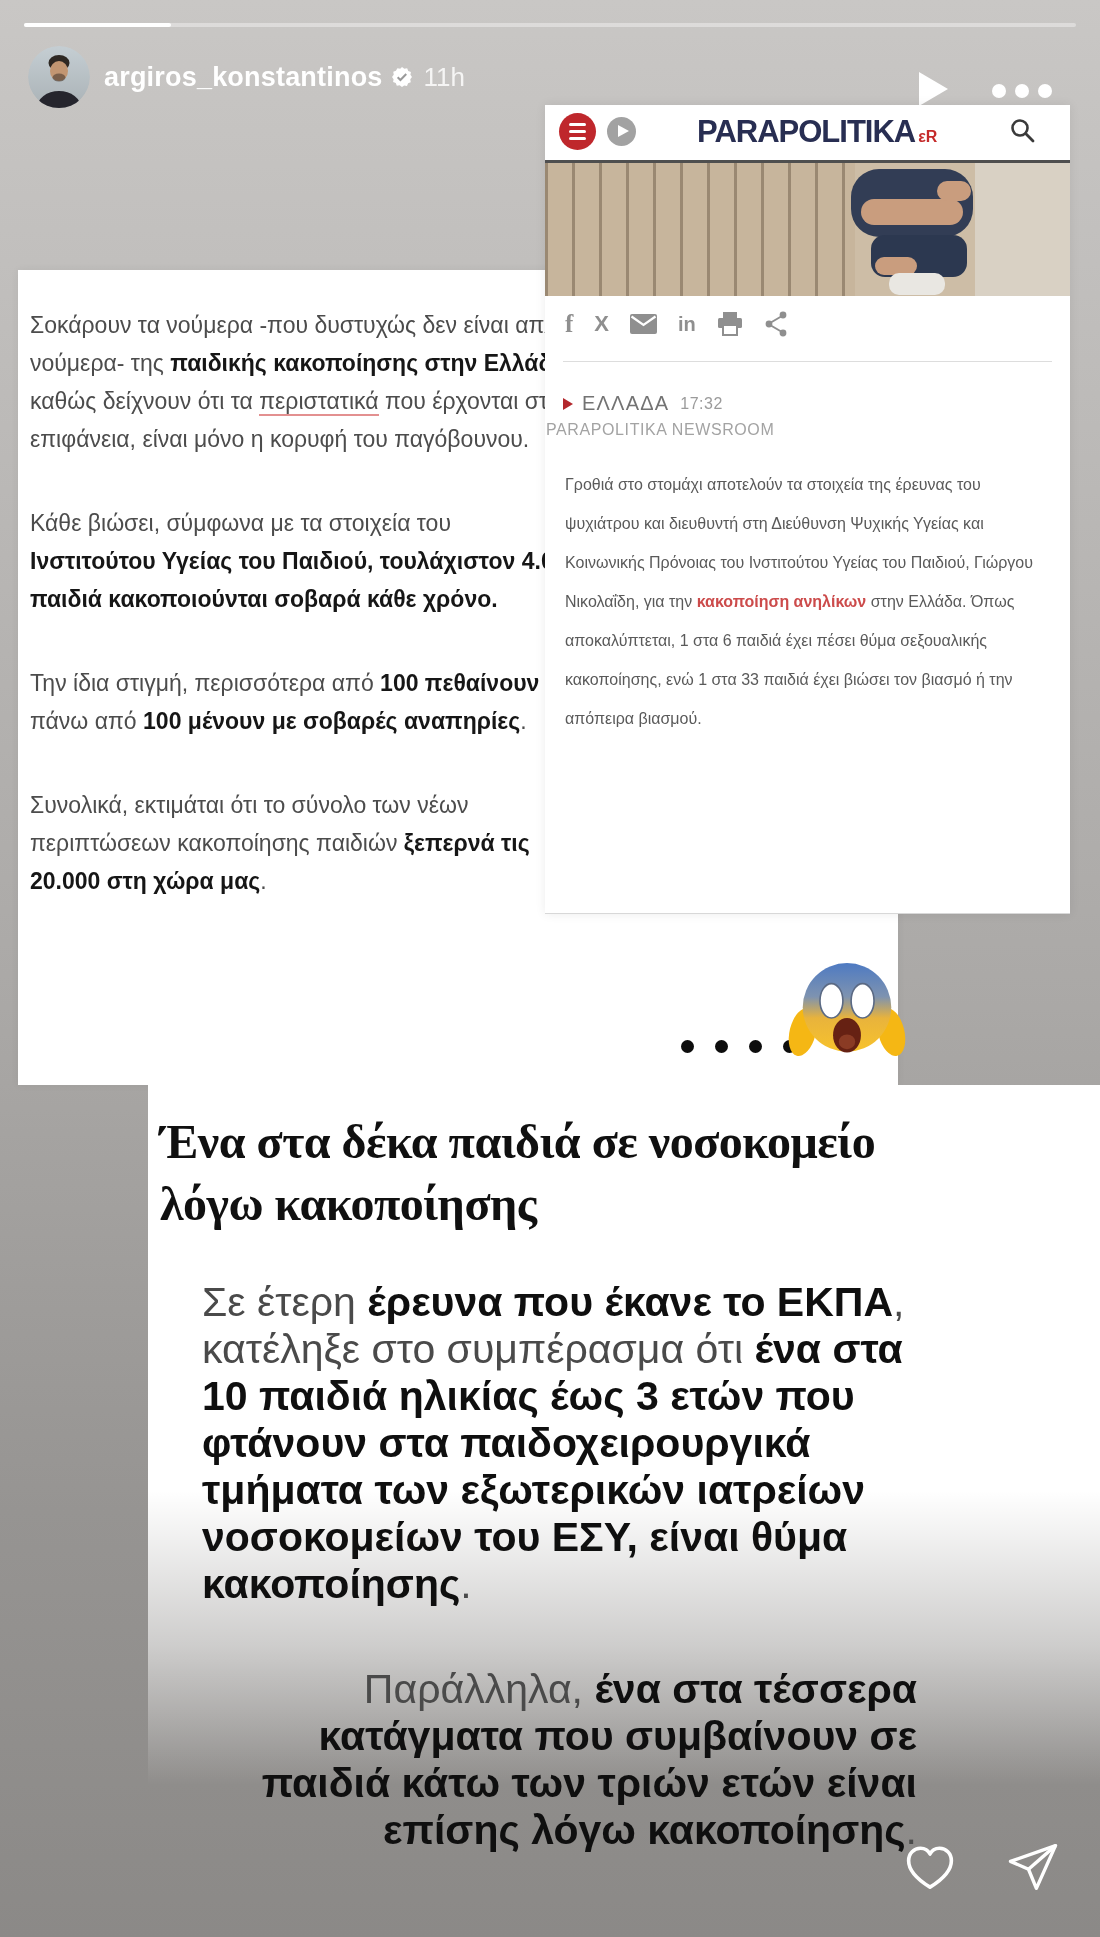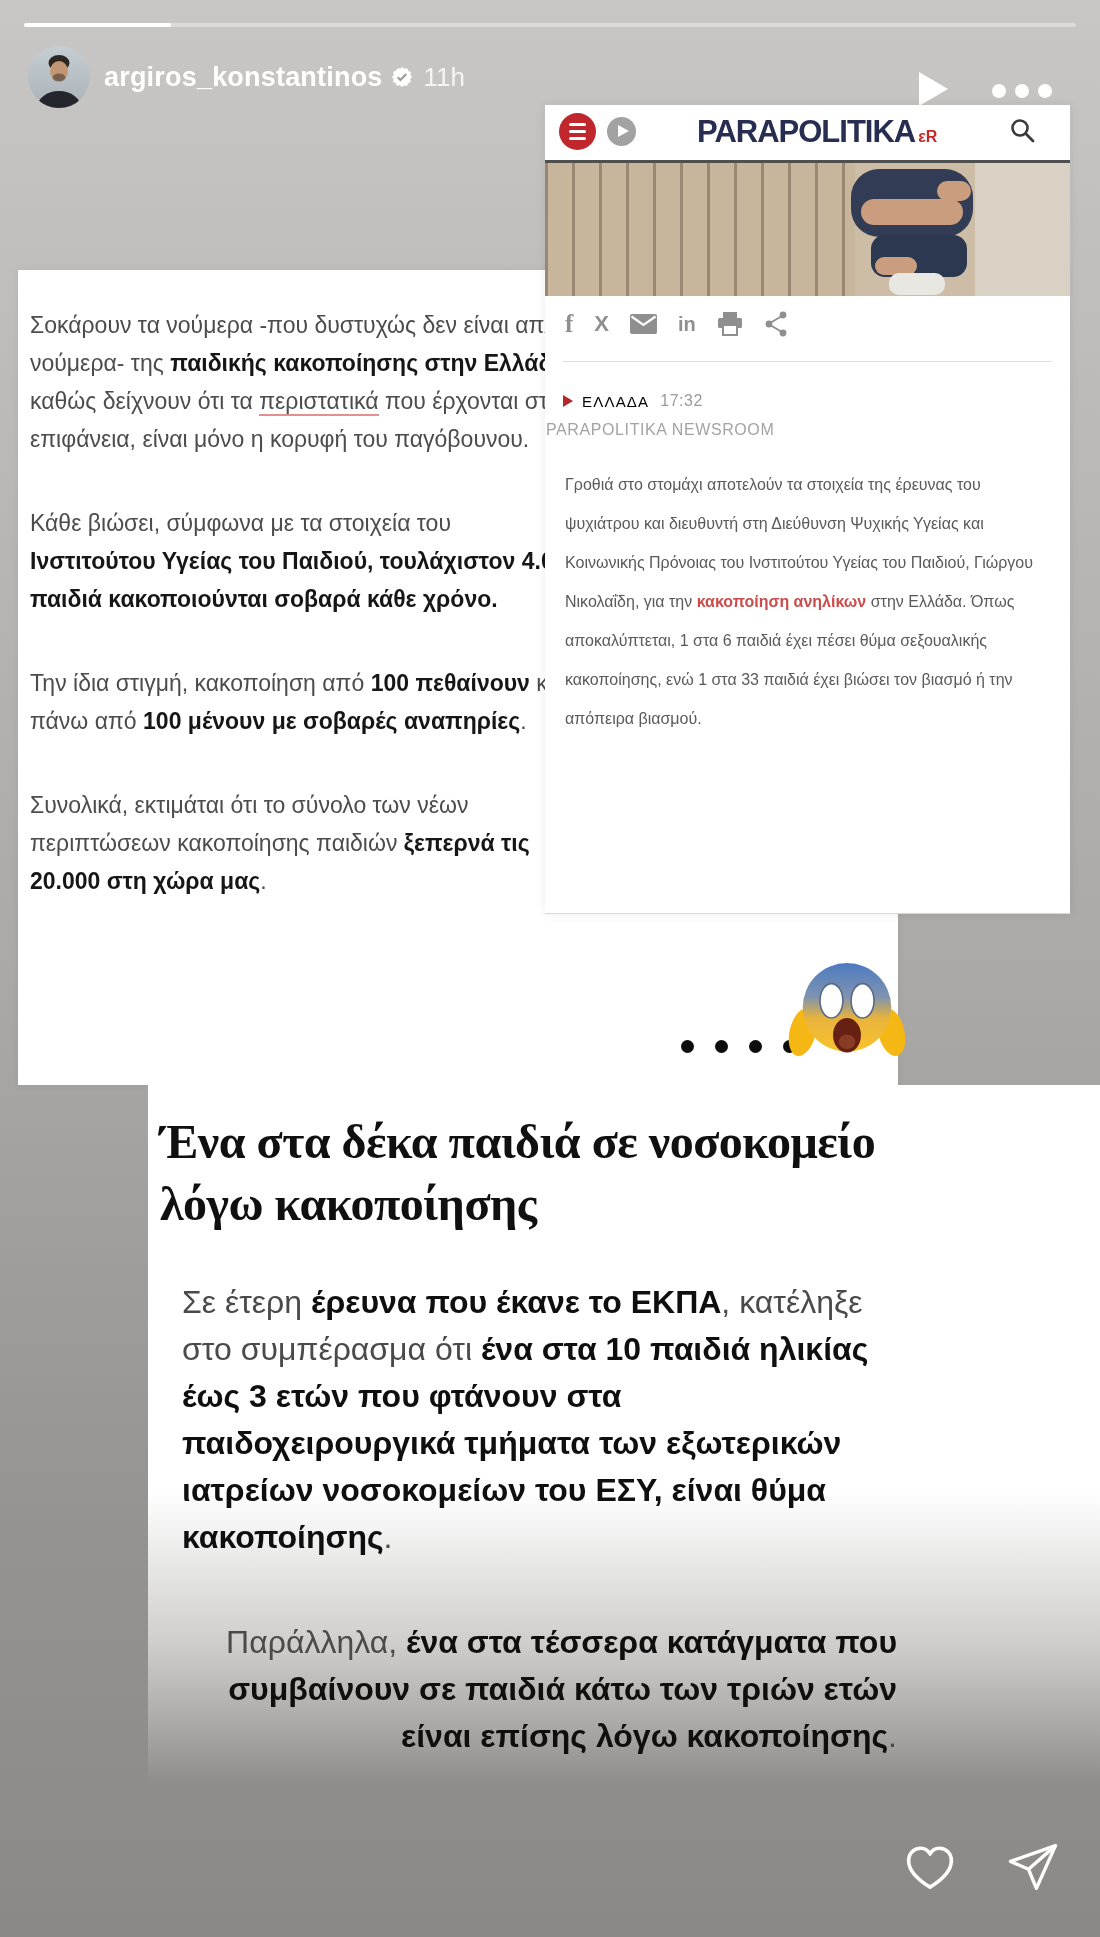--- a/index.html
+++ b/index.html
@@ -61,49 +61,49 @@
   .ph-knee{position:absolute;left:330px;top:94px;width:42px;height:18px;border-radius:9px;background:#c99d7e;}
   .ph-sock{position:absolute;left:344px;top:110px;width:56px;height:22px;border-radius:10px;background:#e9e7e2;}
   .wp-social{position:absolute;left:20px;top:205px;display:flex;align-items:center;gap:21px;color:#8f8f8f;}
   .wp-social .tf{font-family:"Liberation Serif",serif;font-weight:700;font-size:25px;}
   .wp-social .tx{font-weight:700;font-size:22px;}
   .wp-social .tin{font-weight:700;font-size:20px;}
   .wp-div1{position:absolute;left:18px;top:256px;width:489px;border-top:1px solid #ddd;}
   .wp-cat{position:absolute;left:18px;top:287px;display:flex;align-items:center;}
   .wp-cat .tri{width:0;height:0;border-left:10px solid #b3282d;border-top:6px solid transparent;
     border-bottom:6px solid transparent;margin-right:9px;}
-  .wp-cat .cat{font-size:15px;color:#000000;letter-spacing:1.2px;}
+  .wp-cat .cat{font-size:20px;color:#737373;letter-spacing:1.2px;}
   .wp-cat .tm{font-size:16px;color:#9b9b9b;margin-left:11px;letter-spacing:.5px;text-align:right;}
   .wp-byline{position:absolute;left:1px;top:316px;font-size:16px;color:#a3a3a3;letter-spacing:.6px;}
   .wp-article{position:absolute;left:20px;top:360px;width:492px;margin:0;
     font-size:16px;line-height:39px;color:#5a5a5a;}
   .wp-article .sg-red{color:#cc4b4b;font-weight:700;}
 
   
   .rdots{position:absolute;left:681px;top:1040px;display:flex;gap:21px;z-index:1;}
   .rdots i{width:13px;height:13px;border-radius:50%;background:#0d0d0d;}
   .emoji{position:absolute;left:788px;top:950px;width:118px;height:118px;z-index:1;}
 
   
   .headline{width:810px;margin:0;font-family:"Liberation Serif","DejaVu Serif",serif;
     font-weight:700;font-size:48px;line-height:62px;color:#101010;letter-spacing:-.5px;}
-  .bpara{width:715px;margin:44px 0 0 22px;font-size:32px;line-height:47px;color:#4a4a4a;}
+  .bpara{width:715px;margin:44px 0 0 42px;font-size:41px;line-height:47px;color:#4a4a4a;}
   .bpara.second{margin-top:58px;text-align:right;}
   .bpara .sg-b{font-weight:700;color:#0f0f0f;}
 </style>
 </head>
 <body>
 
 <div class="stage">
 
   <section class="card card-left">
     <div class="note">
       <p><span>Σοκάρουν τα νούμερα -που δυστυχώς δεν είναι απλά νούμερα- της </span><span class="sg-b">παιδικής κακοποίησης στην Ελλάδα</span><span>, καθώς δείχνουν ότι τα </span><span class="sg-link">περιστατικά</span><span> που έρχονται στην επιφάνεια, είναι μόνο η κορυφή του παγόβουνου.</span></p>
       <p><span>Κάθε βιώσει, σύμφωνα με τα στοιχεία του </span><span class="sg-b">Ινστιτούτου Υγείας του Παιδιού, τουλάχιστον 4.000 παιδιά κακοποιούνται σοβαρά κάθε χρόνο.</span></p>
-      <p><span>Την ίδια στιγμή, κακοποίηση από </span><span class="sg-b">100 πεθαίνουν</span><span> και πάνω από </span><span class="sg-b">100 μένουν με σοβαρές αναπηρίες</span><span>.</span></p>
+      <p><span>Την ίδια στιγμή, περισσότερα από </span><span class="sg-b">100 πεθαίνουν</span><span> και πάνω από </span><span class="sg-b">100 μένουν με σοβαρές αναπηρίες</span><span>.</span></p>
       <p><span>Συνολικά, εκτιμάται ότι το σύνολο των νέων περιπτώσεων κακοποίησης παιδιών </span><span class="sg-b">ξεπερνά τις 20.000 στη χώρα μας</span><span>.</span></p>
     </div>
   </section>
 
   <section class="card card-right">
     <header class="wp-head">
       <span class="wp-menu">
           <i></i>
           <i></i>
           <i></i>

